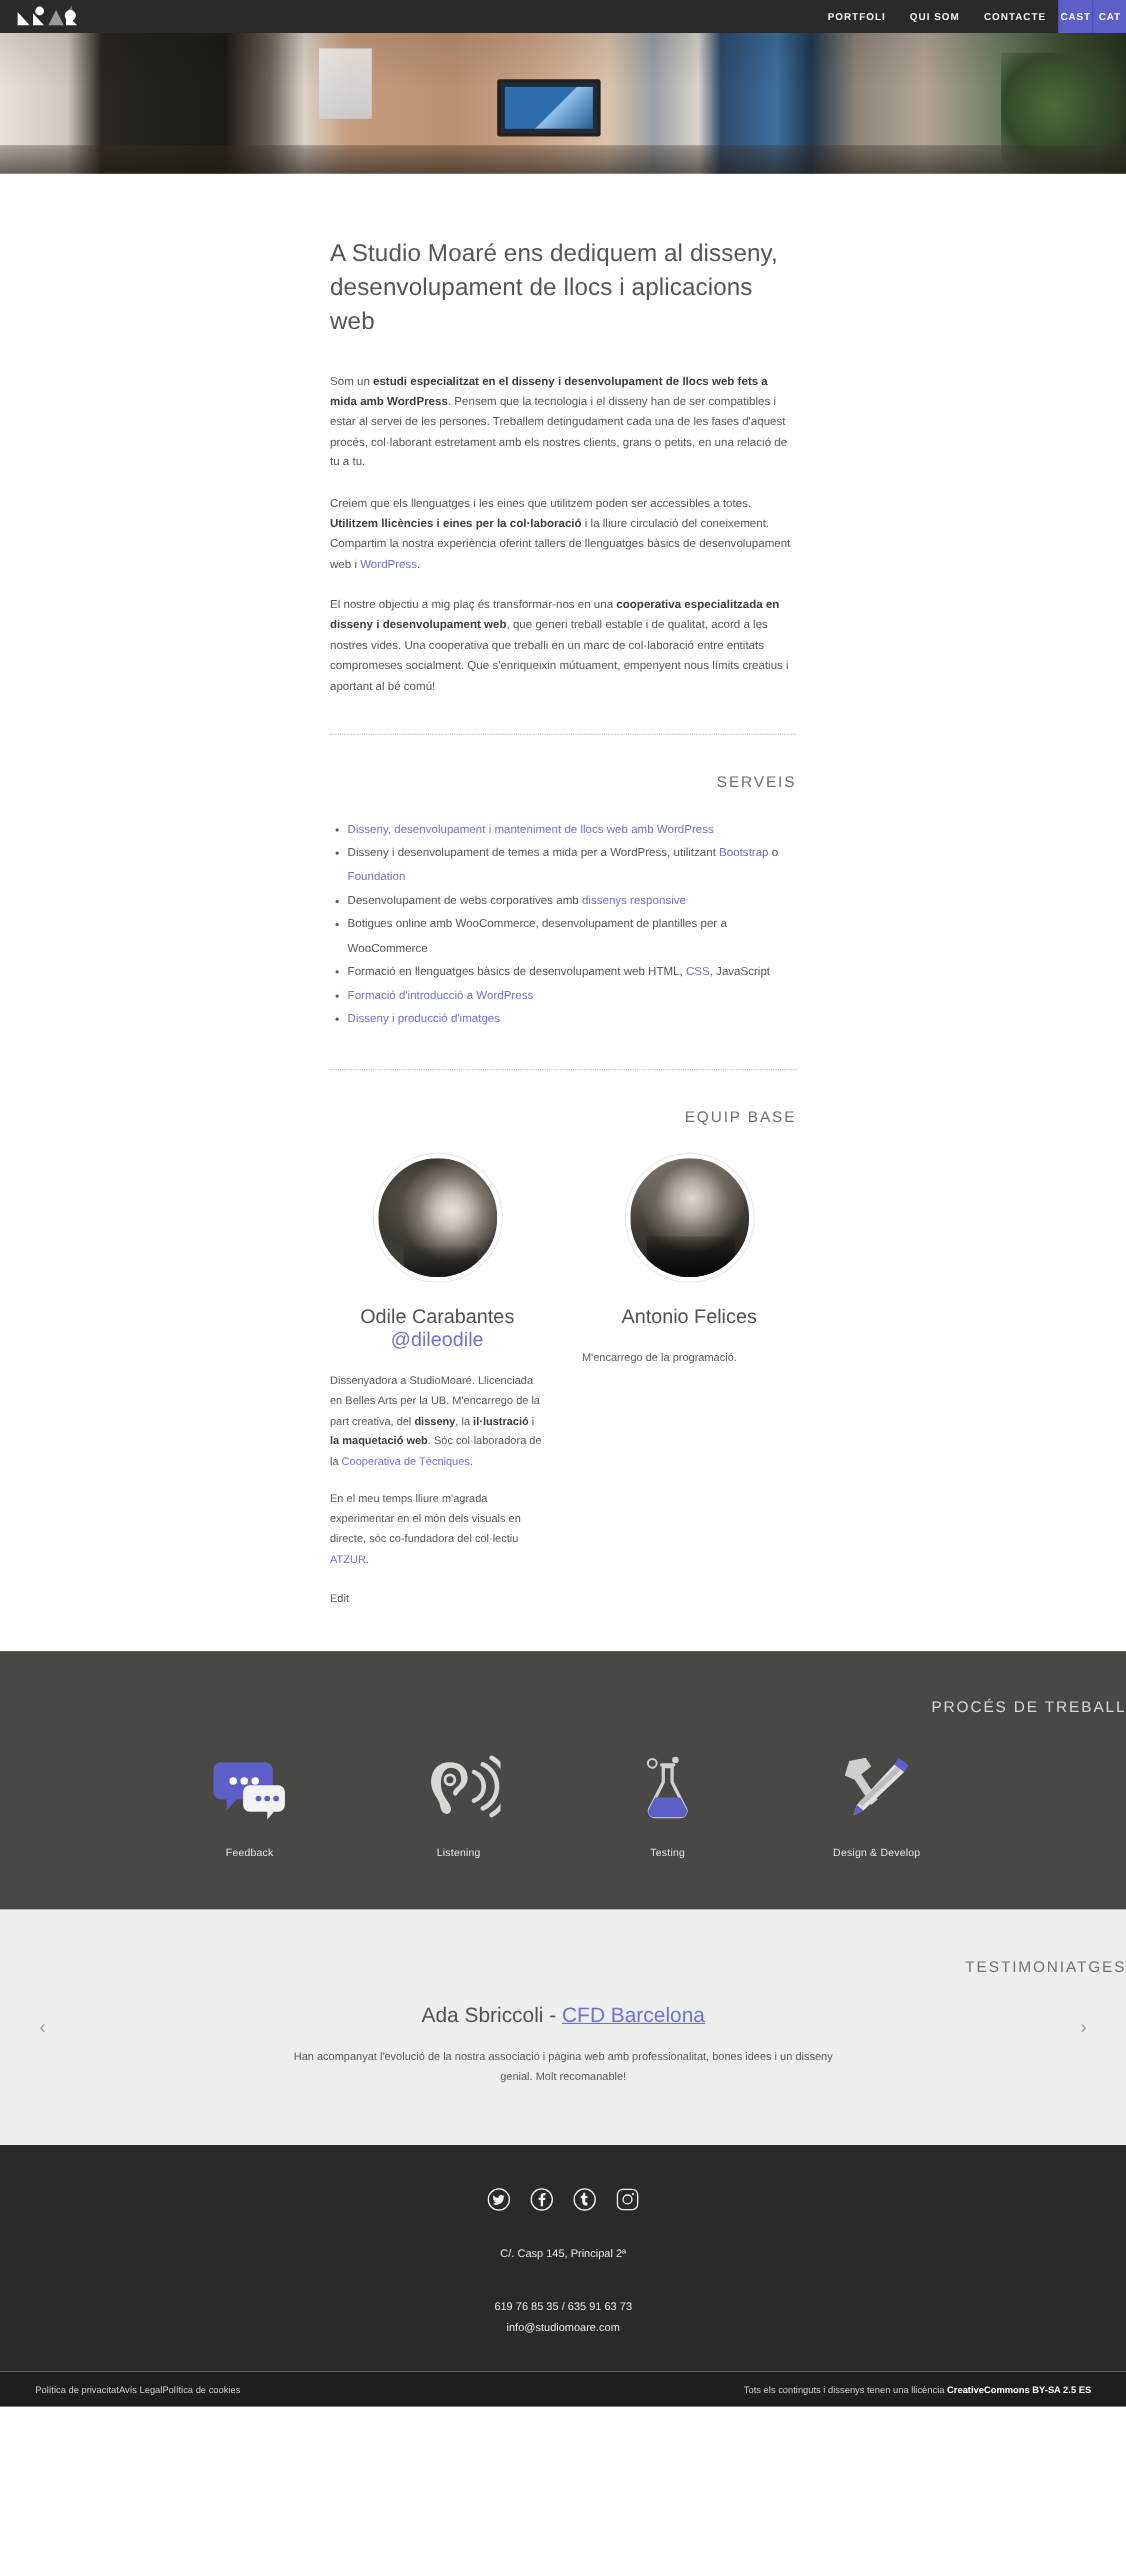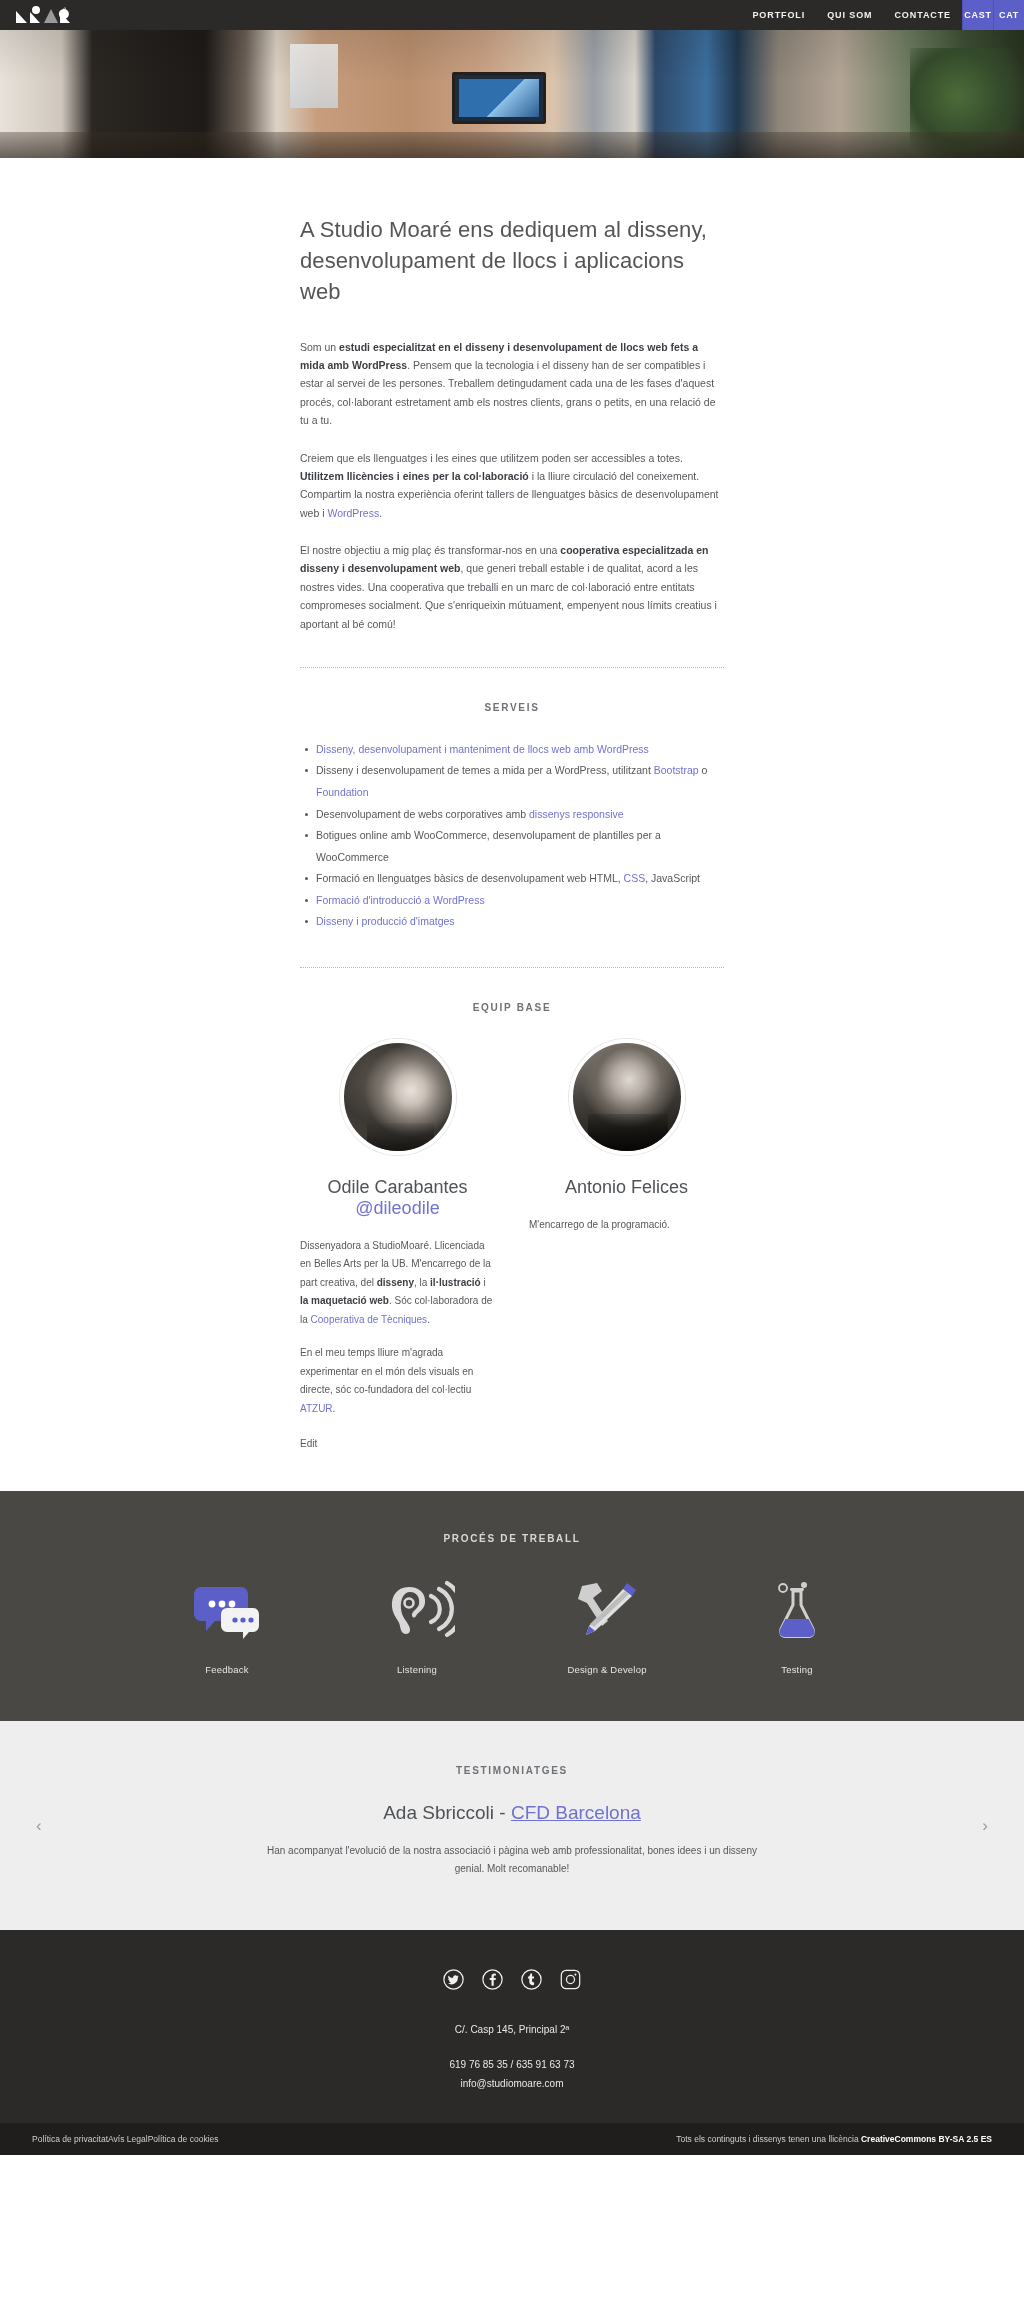--- a/index.html
+++ b/index.html
@@ -140,26 +140,26 @@
   
   .dotted{
     border-top:1px dotted #b9b9b9;
     height:0;
     margin:34px auto;
     width:424px;
   }
 
   
   .kicker{
-    text-align:center;
-    font-size:10px;
+    text-align:right;
+    font-size:14px;
     letter-spacing:1.7px;
     color:#6e7276;
     text-transform:uppercase;
-    font-weight:700;
+    font-weight:400;
     font-family:"Liberation Sans Narrow","Liberation Sans",sans-serif;
     margin:0 0 26px;
   }
   .kicker.light{ color:#d8d8d8; }
 
   
   ul.services{
     margin:0 0 0 2px;
     padding:0 0 0 14px;
     list-style:none;
@@ -320,21 +320,21 @@
     width:22px; height:22px;
     display:flex; align-items:center; justify-content:center;
     color:#f0f0f0;
     cursor:pointer;
   }
   .foot-line{
     font-size:10px;
     color:#e8e8e8;
     line-height:1.9;
   }
-  .foot-line.addr{ margin-bottom:16px; }
+  .foot-line.addr{ margin-bottom:29px; }
   .foot-line a{ color:#e8e8e8; text-decoration:none; }
 
   .legal{
     background:#1f1e1d;
     padding:11px 32px;
     display:flex;
     align-items:center;
     justify-content:space-between;
     font-size:8.5px;
     color:#cfcfcf;
@@ -475,41 +475,41 @@
           <path d="M60 10 A22 22 0 0 1 60 50" fill="none" stroke="#d8d8d8" stroke-width="4.2" stroke-linecap="round"></path>
           <path d="M68 4  A30 30 0 0 1 68 56" fill="none" stroke="#d8d8d8" stroke-width="4.2" stroke-linecap="round"></path>
         </svg>
       </div>
       <div class="proc-label">Listening</div>
     </div>
 
     <div class="proc-item">
       <div class="proc-icon">
         <svg width="76" height="60" viewBox="0 0 76 60">
+          <circle cx="24" cy="9" r="4" fill="none" stroke="#d0d0d0" stroke-width="1.8"></circle>
+          <circle cx="45" cy="6" r="3" fill="#d0d0d0"></circle>
+          <rect x="31" y="9" width="14" height="3" rx="1.4" fill="#d0d0d0"></rect>
+          <path d="M34 12 h8 v14 l12 24 a5 5 0 0 1 -4.4 7.4 h-23.2 a5 5 0 0 1 -4.4 -7.4 l12 -24 z" fill="none" stroke="#d0d0d0" stroke-width="3"></path>
+          <path d="M26.5 40 h23 l5.5 10.6 a5 5 0 0 1 -4.4 7.4 h-25.2 a5 5 0 0 1 -4.4 -7.4 z" fill="#5b5fc7"></path>
+        </svg>
+      </div>
+      <div class="proc-label">Testing</div>
+    </div>
+
+    <div class="proc-item">
+      <div class="proc-icon">
+        <svg width="76" height="60" viewBox="0 0 76 60">
           <path d="M13 7 L28 4 L33 12 L24 19 L39 42 L33 47 L18 24 L9 20 Z" fill="#cfcfcf"></path>
           <path d="M58 4 L67 11 L63 17 L54 10 Z" fill="#5b5fc7"></path>
           <path d="M54 10 L63 17 L26 52 L17 56 L20 47 Z" fill="#e0e0e0"></path>
           <path d="M20 47 L26 52 L17 56 Z" fill="#5b5fc7"></path>
           <path d="M56 12 L60 15 L25 48 L21 45 Z" fill="#bdbdbd"></path>
         </svg>
       </div>
       <div class="proc-label">Design &amp; Develop</div>
-    </div>
-
-    <div class="proc-item">
-      <div class="proc-icon">
-        <svg width="76" height="60" viewBox="0 0 76 60">
-          <circle cx="24" cy="9" r="4" fill="none" stroke="#d0d0d0" stroke-width="1.8"></circle>
-          <circle cx="45" cy="6" r="3" fill="#d0d0d0"></circle>
-          <rect x="31" y="9" width="14" height="3" rx="1.4" fill="#d0d0d0"></rect>
-          <path d="M34 12 h8 v14 l12 24 a5 5 0 0 1 -4.4 7.4 h-23.2 a5 5 0 0 1 -4.4 -7.4 l12 -24 z" fill="none" stroke="#d0d0d0" stroke-width="3"></path>
-          <path d="M26.5 40 h23 l5.5 10.6 a5 5 0 0 1 -4.4 7.4 h-25.2 a5 5 0 0 1 -4.4 -7.4 z" fill="#5b5fc7"></path>
-        </svg>
-      </div>
-      <div class="proc-label">Testing</div>
     </div>
 
   </div>
 </div>
 
 <div class="testimonials">
   <div class="arrow prev">‹</div>
   <div class="arrow next">›</div>
   <div class="kicker">TESTIMONIATGES</div>
   <div class="quote-author">

